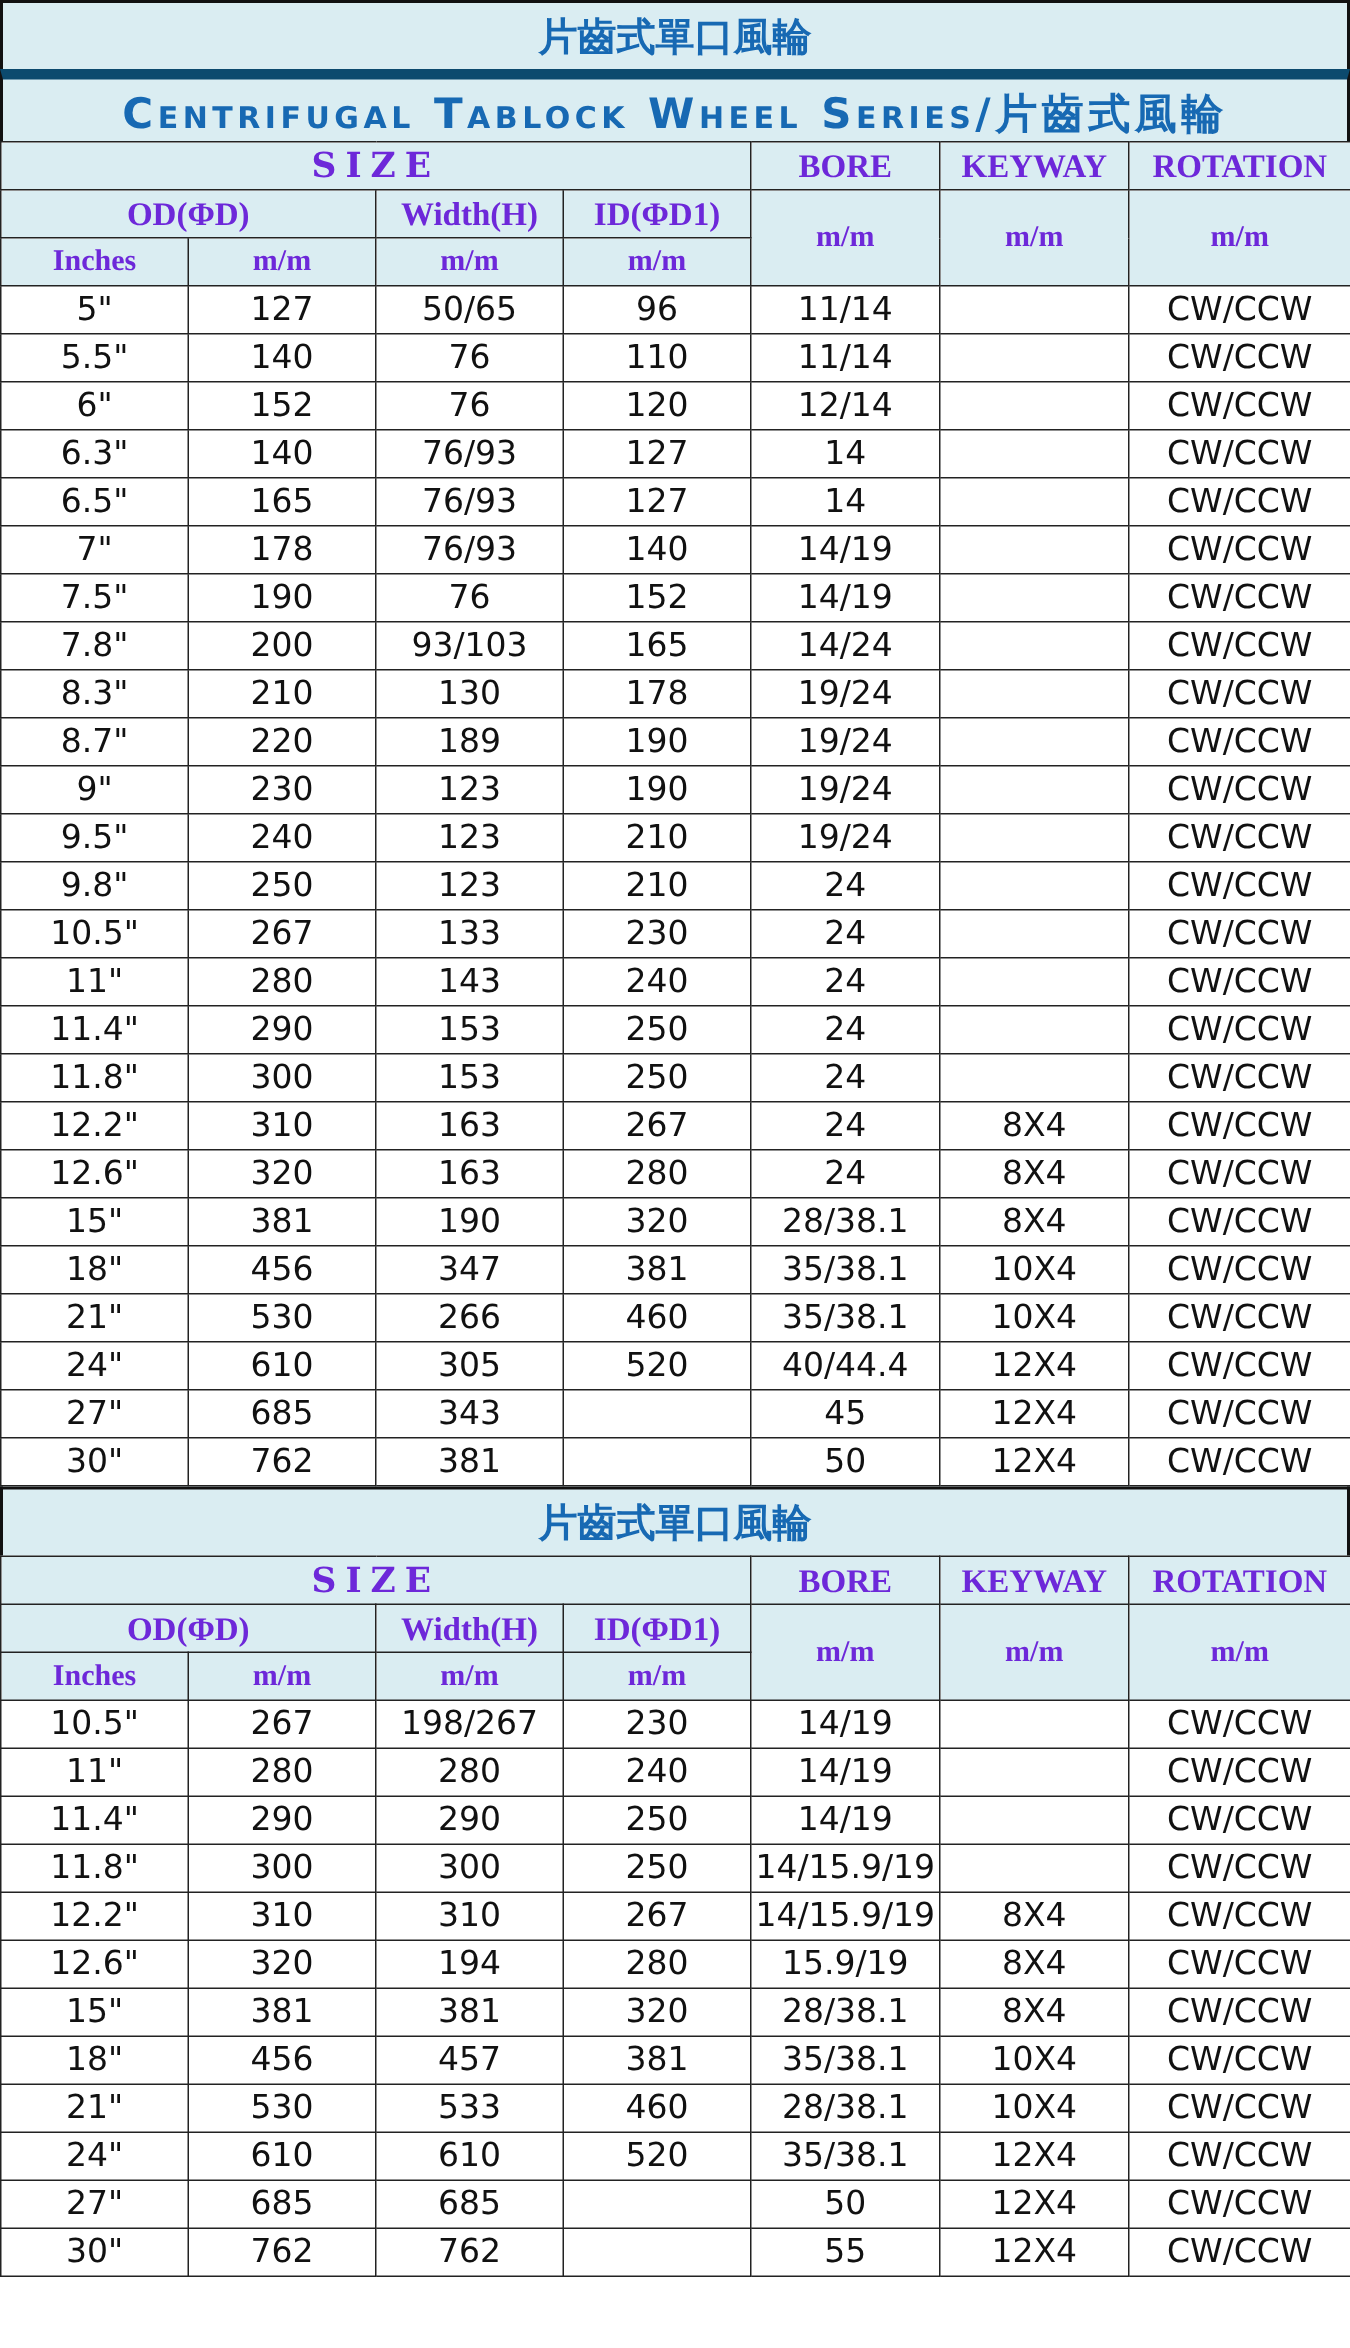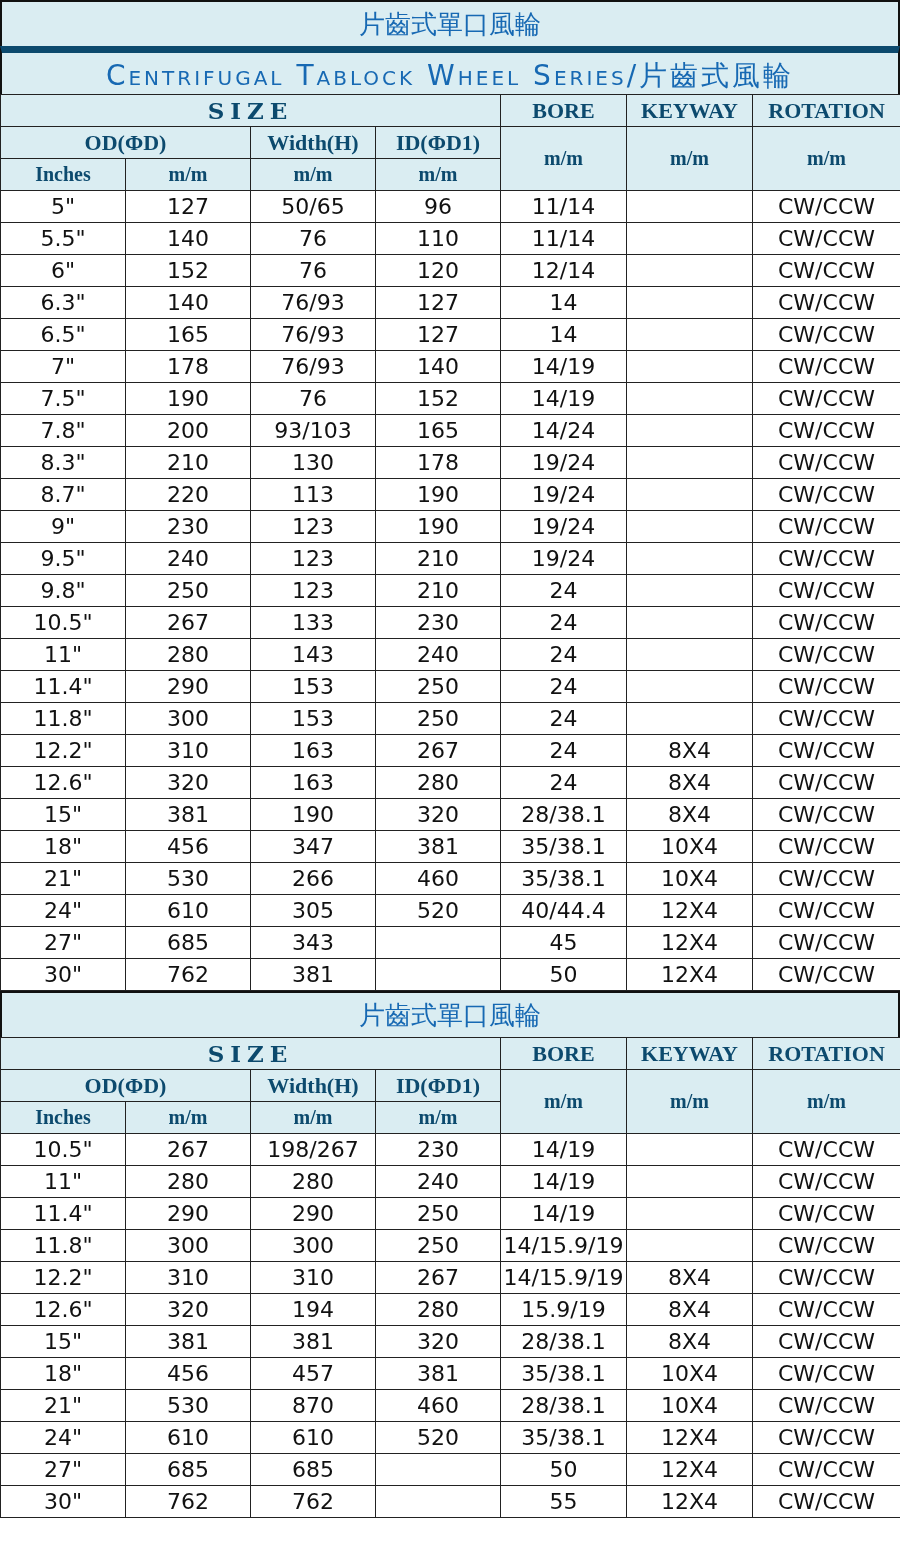--- a/index.html
+++ b/index.html
@@ -1,23 +1,23 @@
 <!DOCTYPE html>
 <html><head>
 <meta charset="utf-8">
 <style>
   html,body{margin:0;padding:0;background:#fff;}
   body{width:900px;height:1565px;overflow:hidden;font-family:"Liberation Sans",sans-serif;}
   .sheet{position:relative;width:900px;}
-  .title{box-sizing:border-box;width:900px;background:#daedf2;border:2px solid #111;border-bottom:none;text-align:center;color:#1769b3;font-weight:normal;}
+  .title{box-sizing:border-box;width:900px;background:#daedf2;border:2px solid #111;border-bottom:none;text-align:center;color:#1769b3;font-weight:bold;}
   .title.cn{height:46px;line-height:44px;font-size:26px;border-top:2px solid #111;}
   .title.en{height:48px;line-height:46px;font-size:28px;border-top:7px solid #0c4a6e;letter-spacing:3px;font-variant:small-caps;font-family:"DejaVu Sans",sans-serif;}
   table{border-collapse:collapse;width:900px;table-layout:fixed;}
   td,th{border:1.5px solid #222;padding:0;text-align:center;overflow:hidden;white-space:nowrap;}
-  th{background:#daedf2;font-family:"Liberation Serif",serif;font-weight:bold;color:#0c4a6e;font-size:22px;}
+  th{background:#daedf2;font-family:"Liberation Serif",serif;font-weight:bold;color:#6d28d9;font-size:22px;}
   th.size{letter-spacing:6px;font-size:23px;font-family:"DejaVu Serif",serif;}
   th.unit{font-size:20px;}
   td{font-family:"DejaVu Sans",sans-serif;font-size:22px;color:#111;height:31px;line-height:30px;}
   .hdr1 th{height:31px;}
   .hdr2 th,.hdr3 th{height:31px;}
 </style>
 </head>
 <body>
 
 <div class="sheet">
@@ -134,21 +134,21 @@
             <td>210</td>
             <td>130</td>
             <td>178</td>
             <td>19/24</td>
             <td></td>
             <td>CW/CCW</td>
           </tr>
           <tr>
             <td>8.7"</td>
             <td>220</td>
-            <td>113</td>
+            <td>189</td>
             <td>190</td>
             <td>19/24</td>
             <td></td>
             <td>CW/CCW</td>
           </tr>
           <tr>
             <td>9"</td>
             <td>230</td>
             <td>123</td>
             <td>190</td>
@@ -388,21 +388,21 @@
             <td>456</td>
             <td>457</td>
             <td>381</td>
             <td>35/38.1</td>
             <td>10X4</td>
             <td>CW/CCW</td>
           </tr>
           <tr>
             <td>21"</td>
             <td>530</td>
-            <td>870</td>
+            <td>533</td>
             <td>460</td>
             <td>28/38.1</td>
             <td>10X4</td>
             <td>CW/CCW</td>
           </tr>
           <tr>
             <td>24"</td>
             <td>610</td>
             <td>610</td>
             <td>520</td>

